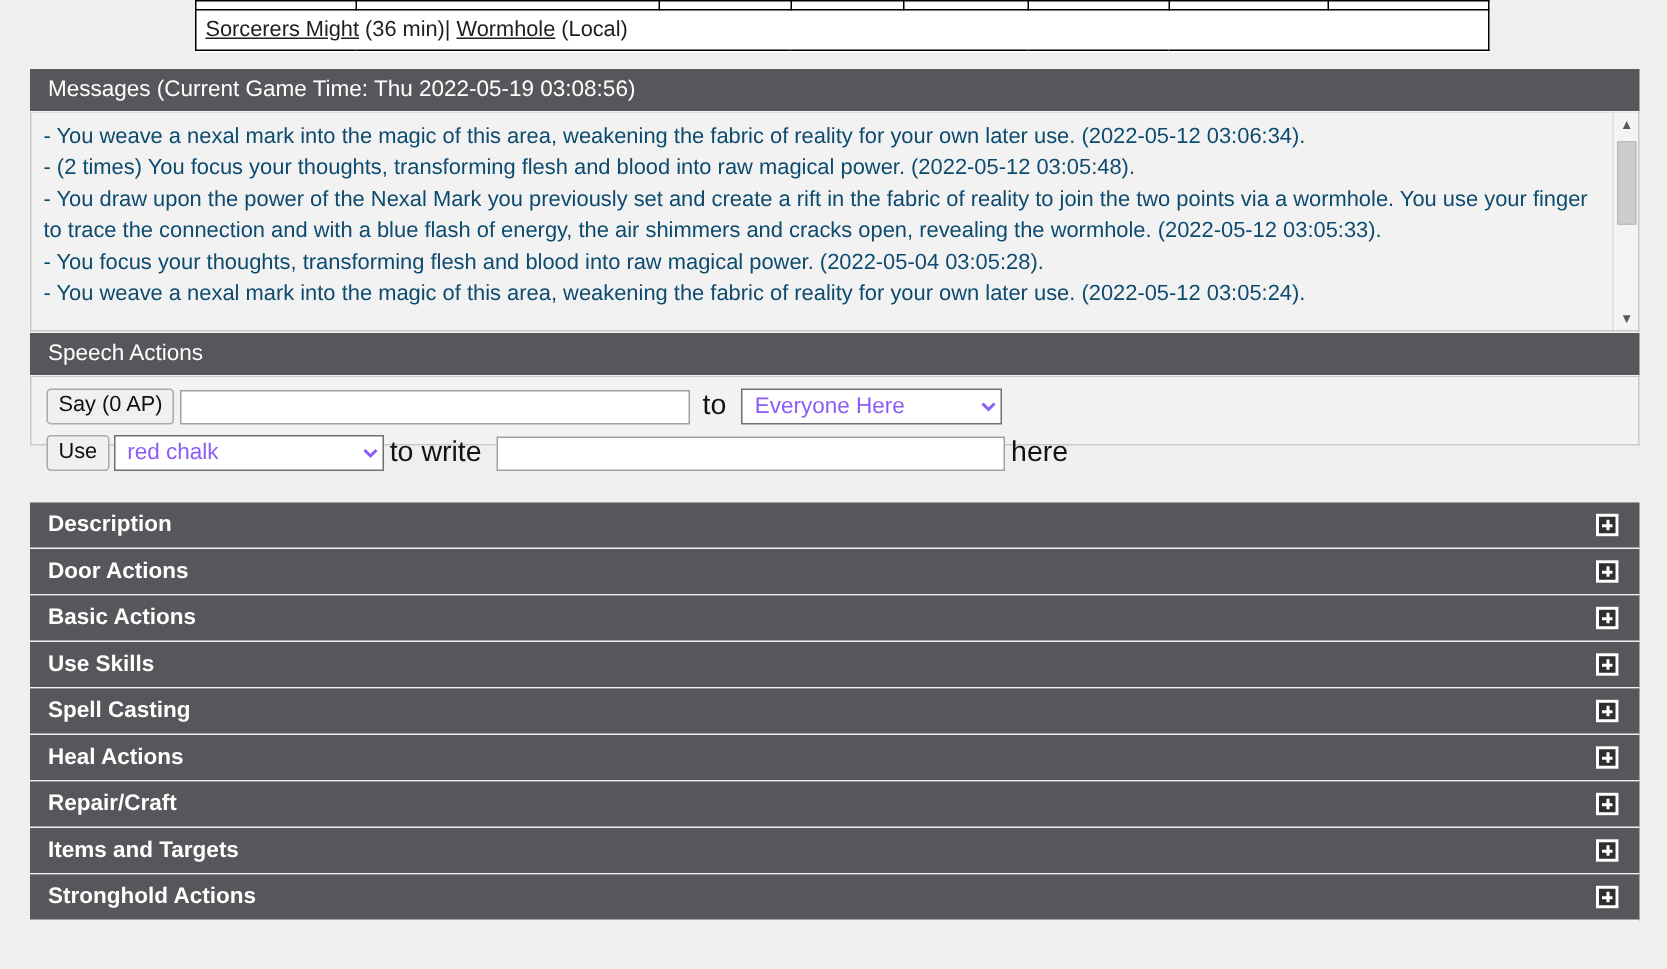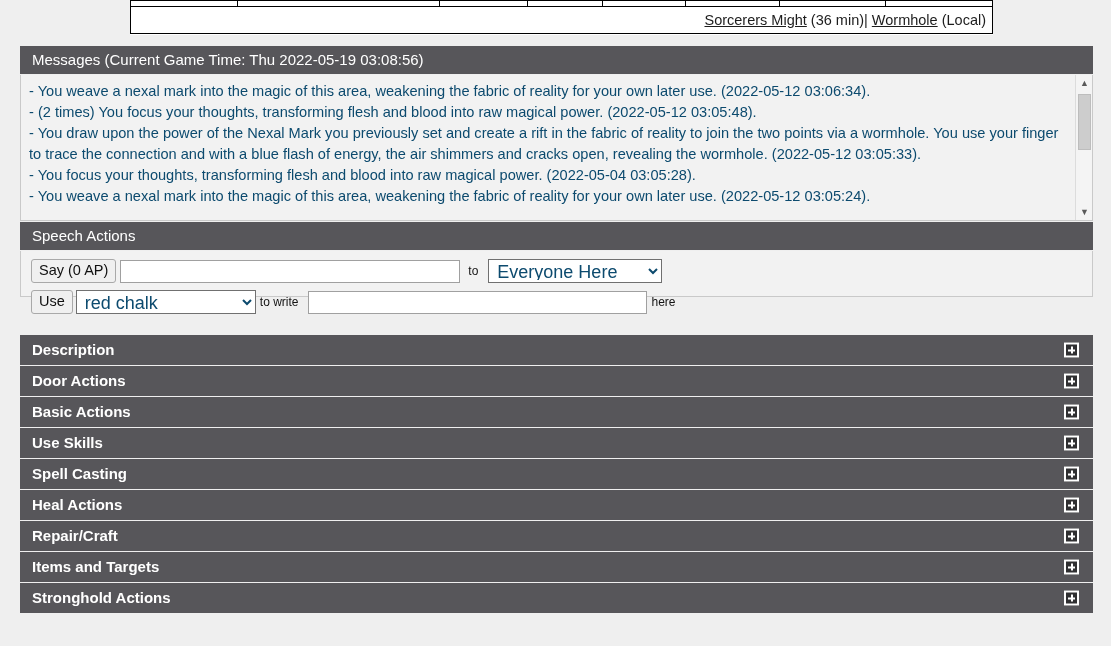--- a/index.html
+++ b/index.html
@@ -31,21 +31,21 @@
     color: #1d1d1d;
   }
   table.status-table td {
     border: 1px solid #000000;
     padding: 2px 5px;
     height: 16px;
     overflow: hidden;
     white-space: nowrap;
   }
   tr.cut-row td { height: 6px; padding: 0; }
-  tr.effect-row td { height: 27px; padding: 3px 6px; vertical-align: middle; text-align: right; }
+  tr.effect-row td { height: 27px; padding: 3px 6px; vertical-align: middle; }
   a.game-link {
     color: #1d1d1d;
     text-decoration: underline;
   }
 
   
   .panel {
     position: absolute;
     left: 20px;
     width: 1073px;
@@ -179,29 +179,29 @@
     font-family: "Liberation Sans", sans-serif;
     padding: 0 4px;
     color: #101010;
   }
   #say-input  { width: 340px; margin-left: 4px; }
   #write-input{ width: 339px; margin-left: 6px; }
   .sel {
     border: 1px solid #707070;
     background: #ffffff;
     height: 24px;
-    font-size: 18px;
+    font-size: 15px;
     font-family: "Liberation Sans", sans-serif;
-    color: #0c4a6e;
+    color: #8b5cf6;
     padding: 1px 20px 2px 4px;
   }
   #say-target-select { width: 174px; margin-left: 6px; }
   #use-item-select   { width: 180px; margin-left: 3px; }
   .inline-label {
-    font-size: 12px;
+    font-size: 19px;
     color: #131313;
     margin: 0 4px;
   }
   .inline-label.nomarginleft { margin-left: 8px; }
 
   
   #sections {
     position: absolute;
     left: 20px;
     top: 335px;

